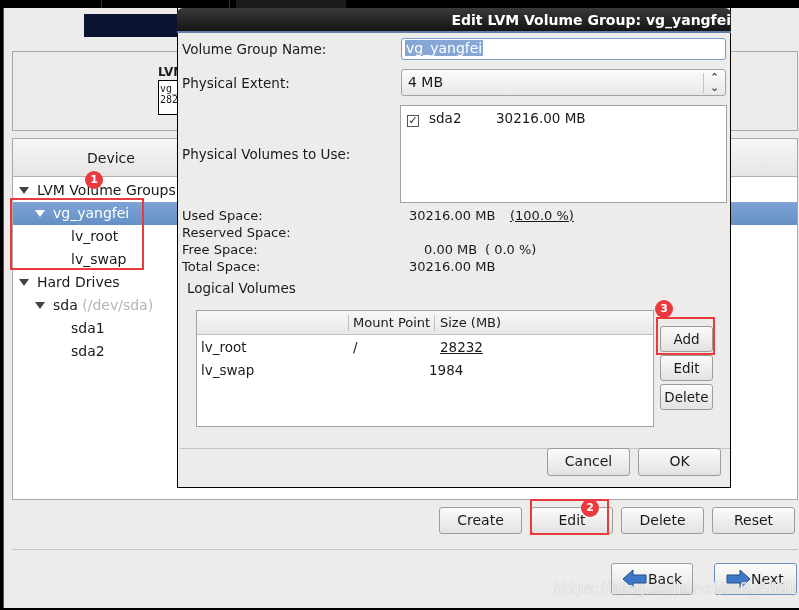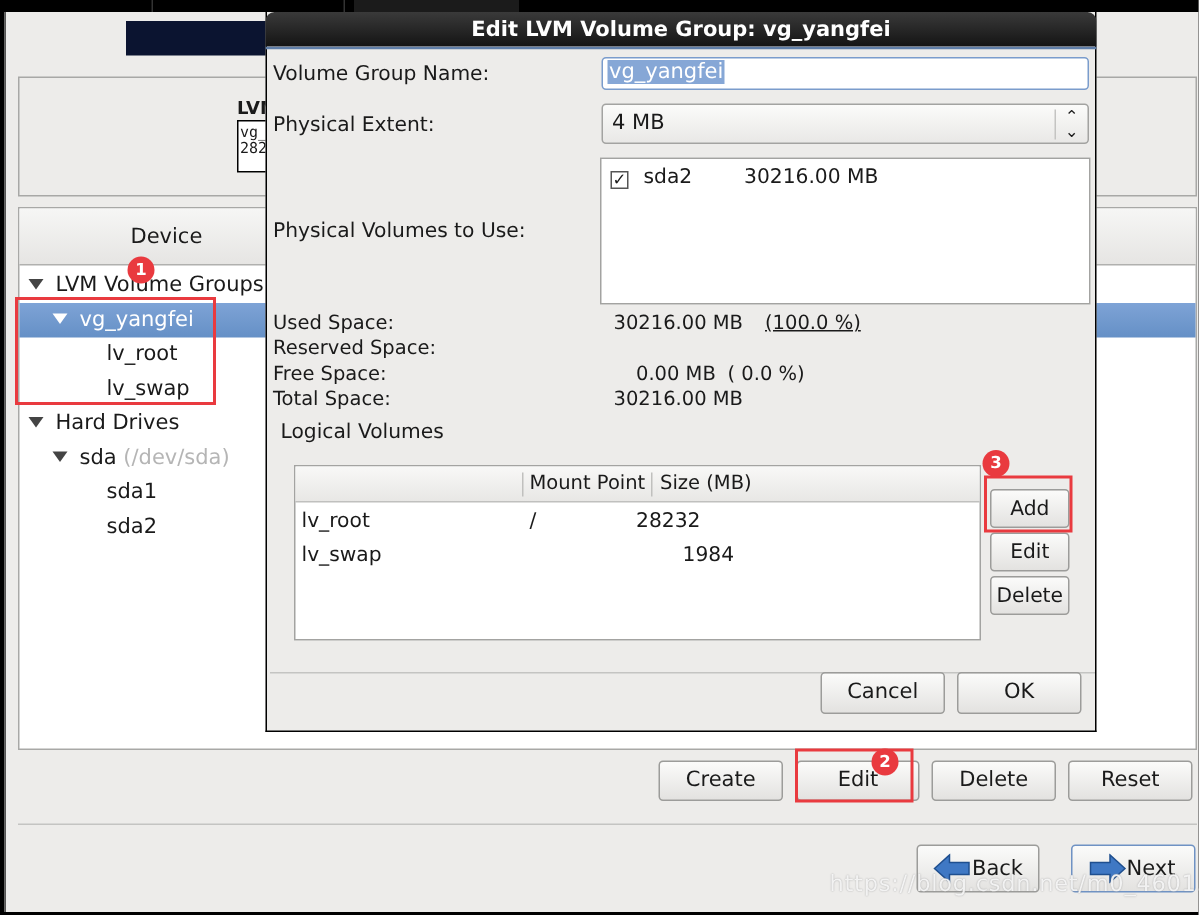--- a/index.html
+++ b/index.html
@@ -64,21 +64,21 @@
   .watermark { position: absolute; left: 553px; top: 580px; color: rgba(255,255,255,0.85); font-size: 15px; letter-spacing: 0.5px; text-shadow: 0 0 1px #999; }
 
   
   .dialog {
     position: absolute; left: 177px; top: 8px; width: 554px; height: 480px;
     background: #edecea; border: 1px solid #000; border-top: none;
   }
   .dialog-title {
     position: absolute; left: -1px; top: 0; width: 554px; height: 25px;
     background: linear-gradient(#3a3a3a, #141414); border-radius: 6px 6px 0 0;
-    color: #fff; font-weight: bold; font-size: 14px; text-align: center; line-height: 25px;
+    color: #fff; font-weight: bold; font-size: 14px; text-align: right; line-height: 25px;
     border-bottom: 2px solid #5f7ea8;
   }
   .dlabel { position: absolute; left: 4px; font-size: 13.5px; }
   .dinput {
     position: absolute; left: 223px; top: 30px; width: 325px; height: 22px;
     border: 1px solid #7a9ccc; border-radius: 3px; background: #fff; padding: 1px 3px;
   }
   .dinput .sel { background: #86a7d6; color: #fff; font-size: 14px; padding: 0 1px; }
   .dcombo {
     position: absolute; left: 223px; top: 61px; width: 325px; height: 27px;
@@ -215,26 +215,26 @@
   <div class="lvtable">
     <div class="lvhead">
       <div class="sep" style="left:151px;"></div>
       <span style="left:156px;">Mount Point</span>
       <div class="sep" style="left:237px;"></div>
       <span style="left:243px;">Size (MB)</span>
     </div>
     <div class="lvrow" style="top:25px;">
       <span style="left:4px;">lv_root</span>
       <span style="left:156px;">/</span>
-      <span style="left:227px;">28232</span>
+      <span style="left:243px;text-decoration:underline;">28232</span>
     </div>
     <div class="lvrow" style="top:48px;">
       <span style="left:4px;">lv_swap</span>
       <span style="left:156px;"></span>
-      <span style="left:258px;">1984</span>
+      <span style="left:232px;">1984</span>
     </div>
   </div>
 
   <div class="sbtn" style="top:318px;">Add</div>
   <div class="sbtn" style="top:347px;">Edit</div>
   <div class="sbtn" style="top:376px;">Delete</div>
 
   <div class="hr" style="left:2px;top:440px;width:550px;"></div>
 
   <div class="btn" style="left:460px;top:440px;width:83px;height:28px;">OK</div>

